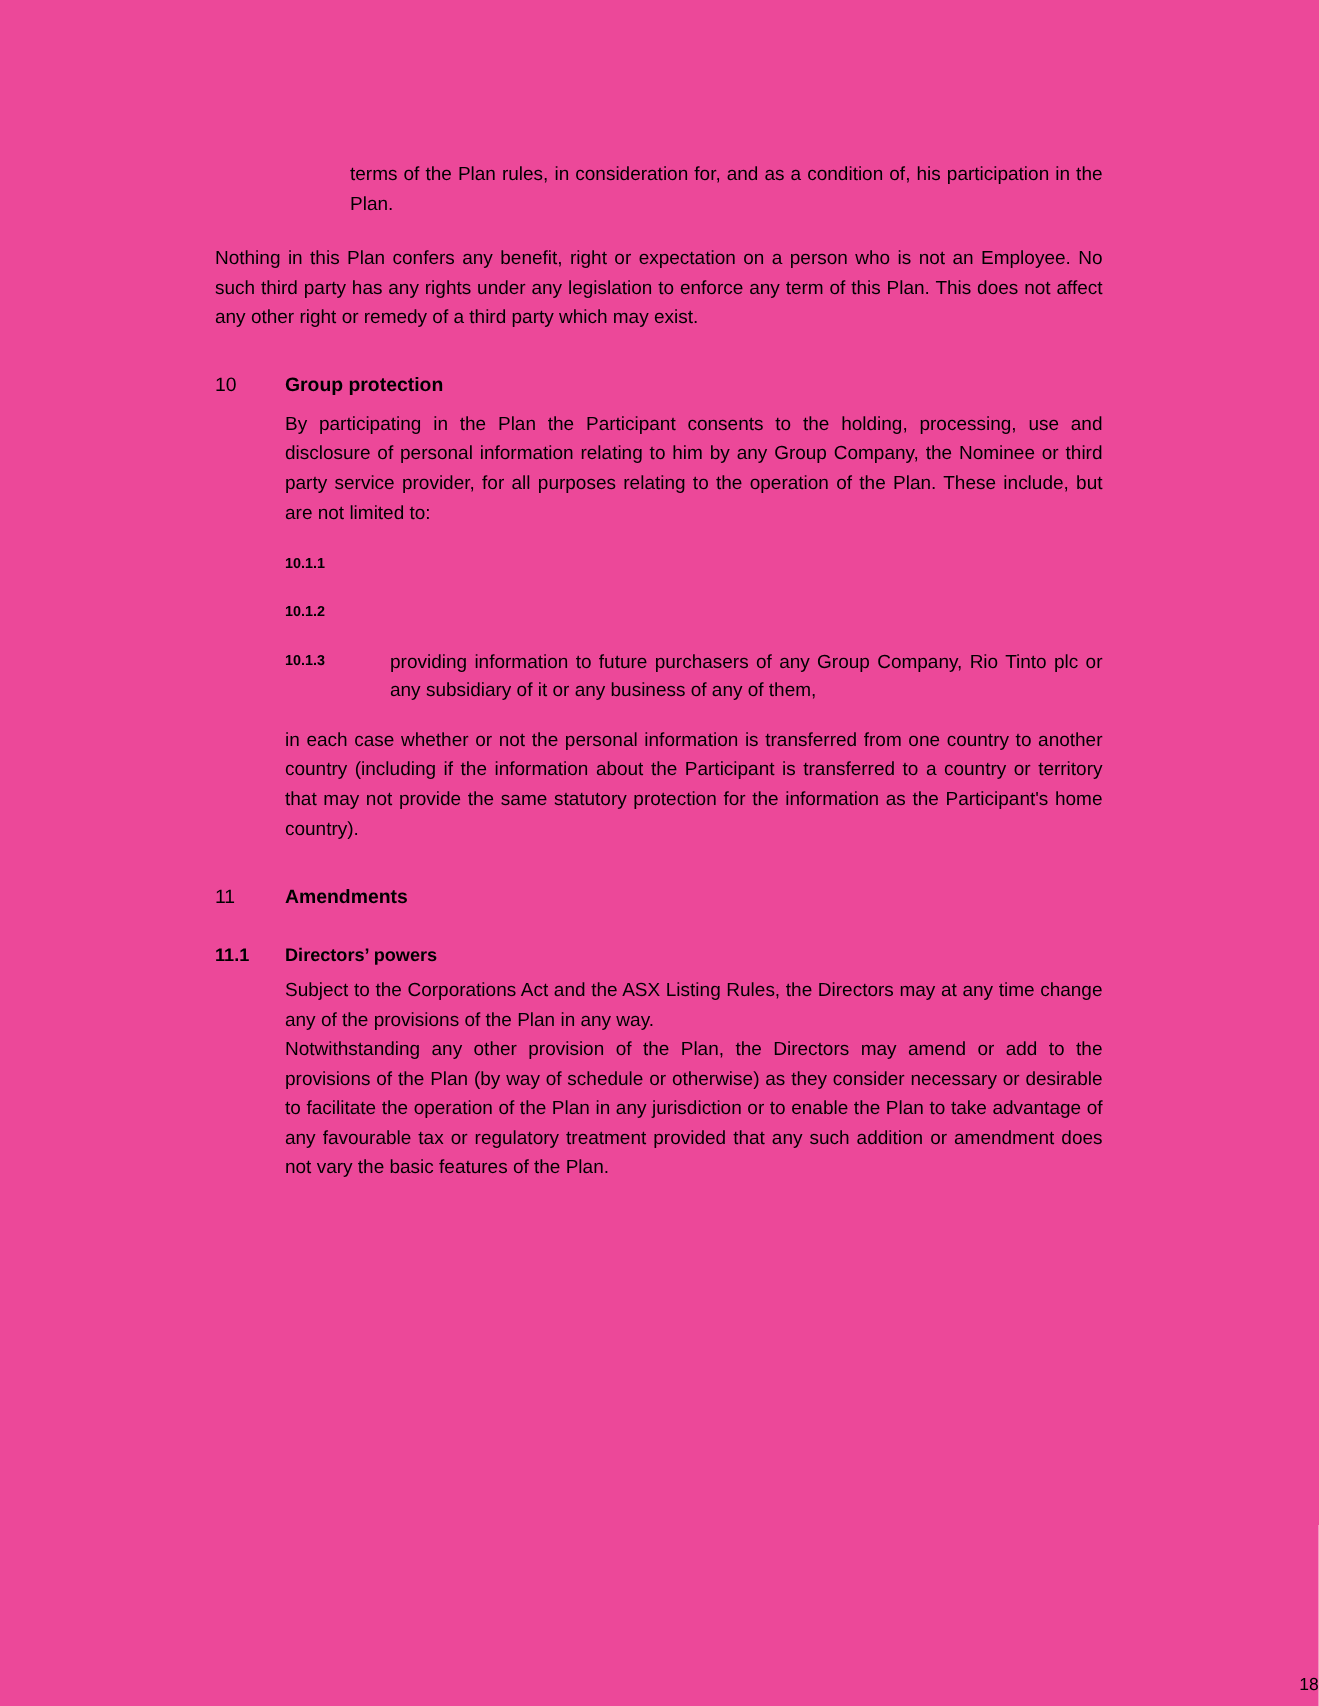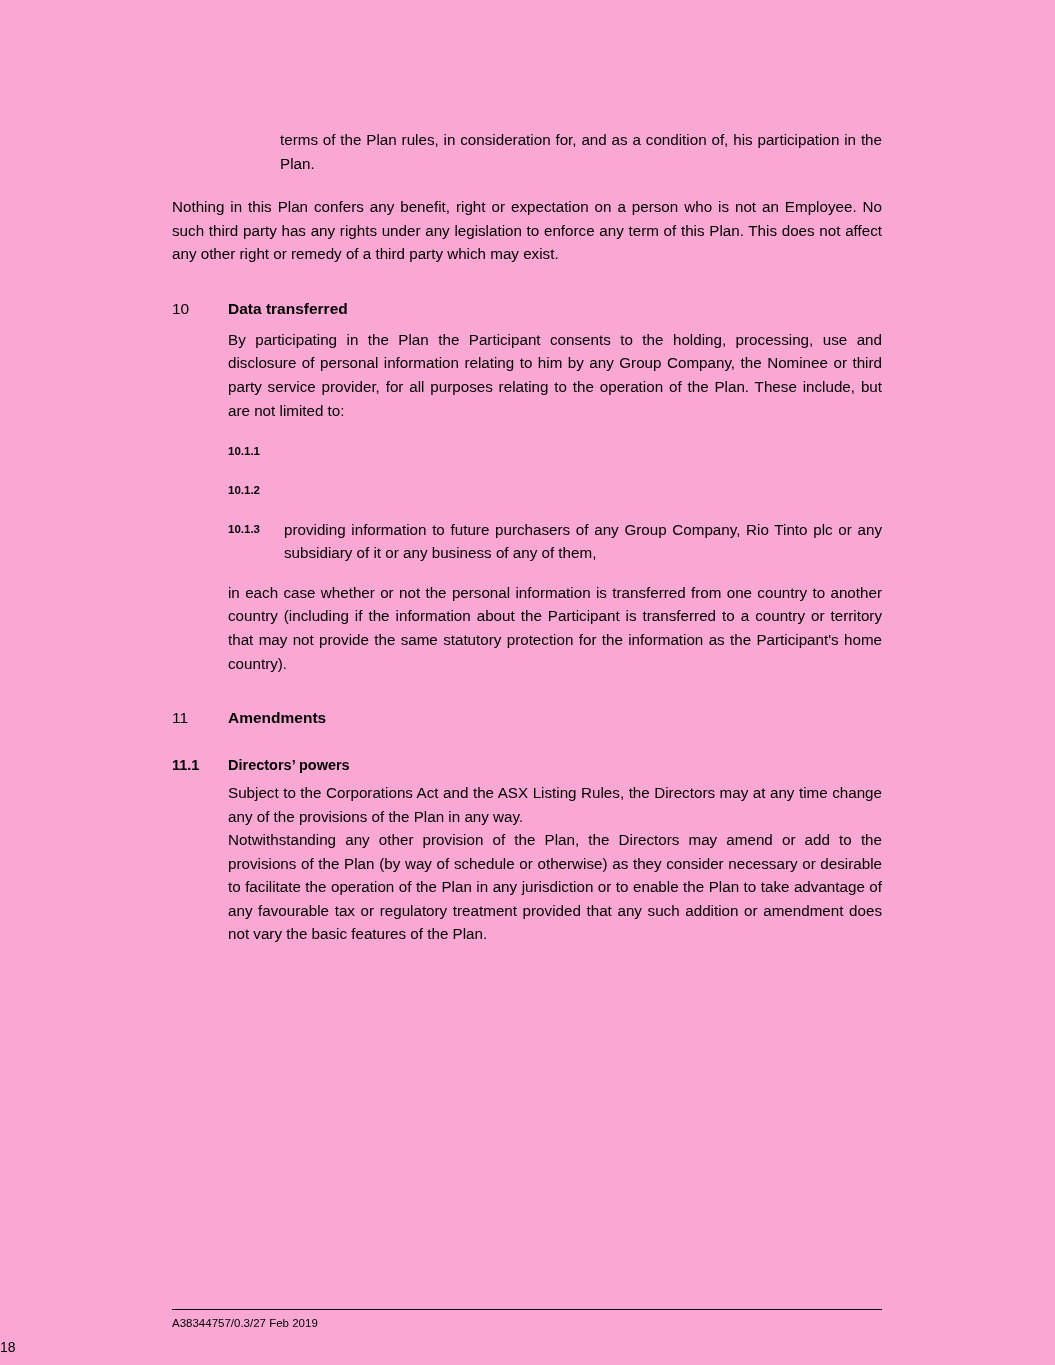--- a/index.html
+++ b/index.html
@@ -9,21 +9,21 @@
   }
   body {
     font-family: "Liberation Sans", sans-serif;
     color: #000000;
   }
   .page {
     position: relative;
     width: 1055px;
     height: 1365px;
     margin: 0 auto;
-    background: #f9a8d4;
+    background: #ec4899;
     box-sizing: border-box;
     padding: 16px;
     overflow: hidden;
   }
   .content {
     position: absolute;
     left: 172px;
     top: 128px;
     width: 710px;
   }
@@ -91,20 +91,21 @@
     font-size: 15.2px;
     line-height: 1.55;
     text-align: justify;
     text-justify: inter-word;
   }
   .sub-list {
     margin-top: 18px;
   }
   .sub-list .numbered {
     margin-top: 18px;
+    gap: 28px;
   }
   .sub-list .numbered:first-child {
     margin-top: 0;
   }
   .sub-list .num {
     width: 56px;
     flex: 0 0 56px;
     padding-left: 56px;
     box-sizing: content-box;
   }
@@ -123,40 +124,40 @@
   }
   .footer-ref {
     font-size: 11.5px;
     color: #000000;
   }
   .page-number {
     position: absolute;
     left: 0;
     right: 0;
     bottom: 10px;
-    text-align: left;
+    text-align: right;
     font-size: 14px;
   }
 </style>
 </head>
 <body>
 
 <div class="page">
 
   <div class="content">
 
     <p class="cont-para">terms of the Plan rules, in consideration for, and as a condition of, his participation in the Plan.</p>
 
     <div class="numbered">
       <div class="txt">Nothing in this Plan confers any benefit, right or expectation on a person who is not an Employee. No such third party has any rights under any legislation to enforce any term of this Plan. This does not affect any other right or remedy of a third party which may exist.</div>
     </div>
 
     <div class="heading">
       <div class="h-num">10</div>
-      <div class="h-txt">Data transferred</div>
+      <div class="h-txt">Group protection</div>
     </div>
 
     <p class="body-para">By participating in the Plan the Participant consents to the holding, processing, use and disclosure of personal information relating to him by any Group Company, the Nominee or third party service provider, for all purposes relating to the operation of the Plan. These include, but are not limited to:</p>
 
     <div class="sub-list">
 
       <div class="numbered">
         <div class="num">10.1.1</div>
       </div>
 
@@ -187,20 +188,16 @@
 
     <p class="body-para">Subject to the Corporations Act and the ASX Listing Rules, the Directors may at any time change any of the provisions of the Plan in any way.</p>
 
 
     <p class="body-para">Notwithstanding any other provision of the Plan, the Directors may amend or add to the provisions of the Plan (by way of schedule or otherwise) as they consider necessary or desirable to facilitate the operation of the Plan in any jurisdiction or to enable the Plan to take advantage of any favourable tax or regulatory treatment provided that any such addition or amendment does not vary the basic features of the Plan.</p>
 
 
 
   </div>
 
-  <div class="footer">
-    <div class="footer-rule"></div>
-    <div class="footer-ref">A38344757/0.3/27 Feb 2019</div>
-  </div>
 
   <div class="page-number">18</div>
 
 </div>
 
 </body></html>

